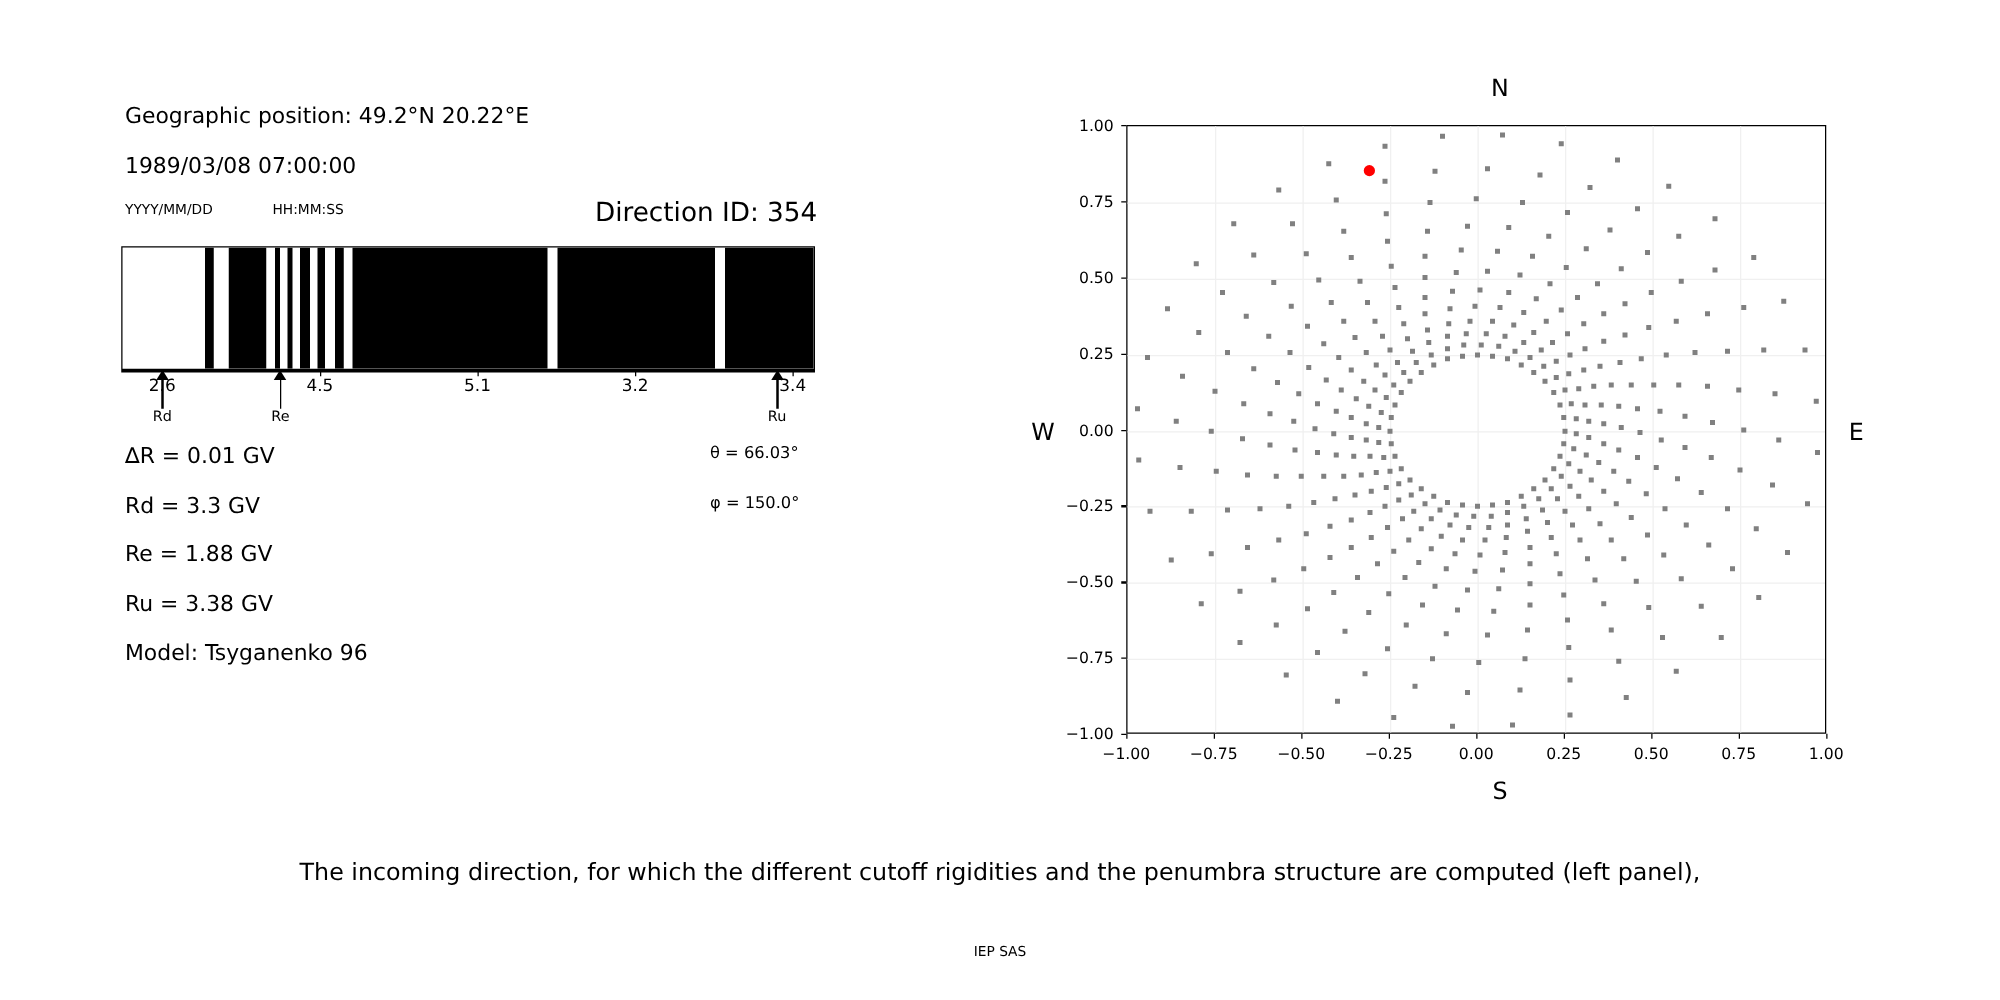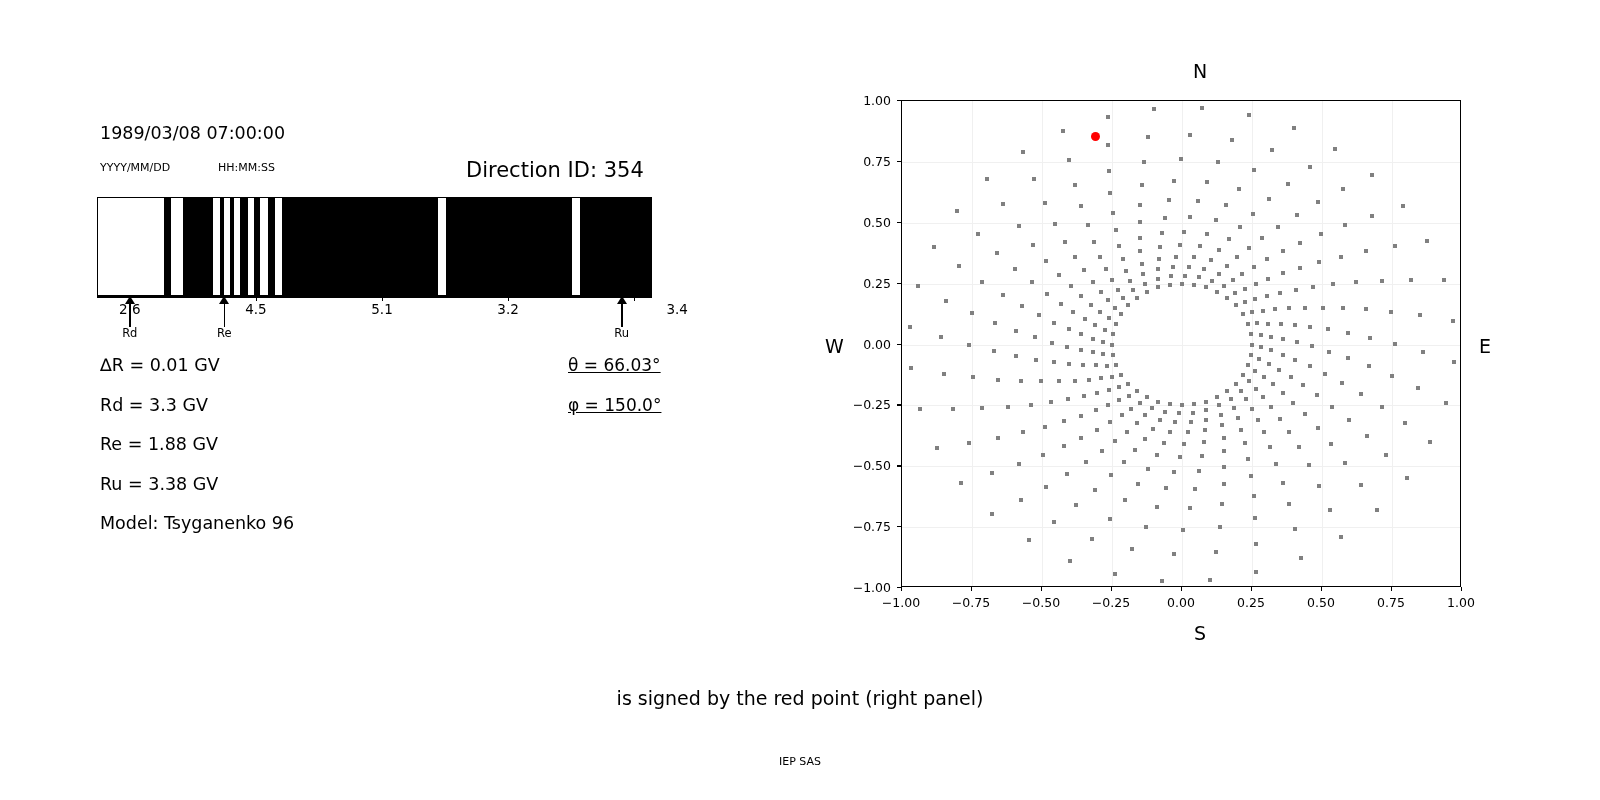--- a/index.html
+++ b/index.html
@@ -6,41 +6,41 @@
   body{width:1600px;height:800px;position:relative;overflow:hidden;
        font-family:"DejaVu Sans","Liberation Sans",sans-serif;color:#000;}
 
   
   #left-panel{position:absolute;left:0;top:0;width:800px;height:660px;}
 
   .txt-geo{position:absolute;left:100px;top:83px;font-size:17.5px;white-space:nowrap;}
   .txt-date{position:absolute;left:100px;top:123px;font-size:17.5px;white-space:nowrap;}
   .txt-fmt1{position:absolute;left:100px;top:161px;font-size:11px;white-space:nowrap;}
   .txt-fmt2{position:absolute;left:218px;top:161px;font-size:11px;white-space:nowrap;}
-  .txt-dirid{position:absolute;left:466px;top:158px;font-size:21px;white-space:nowrap;}
+  .txt-dirid{position:absolute;left:476px;top:158px;font-size:21px;white-space:nowrap;}
 
   
   #penumbra-wrap{position:absolute;left:97px;top:197px;width:555px;height:99px;}
   #penumbra-bar{position:absolute;left:0;top:0;width:100%;height:100%;
       background:#ffffff;border:1px solid #000;box-sizing:border-box;overflow:hidden;}
   .band{position:absolute;top:0;height:100%;background:#000000;}
 
   
   #rig-axis{position:absolute;left:97px;top:296px;width:555px;height:2px;background:#000;}
   .rtick{position:absolute;top:296px;width:1px;height:5px;background:#000;}
   .rlab{position:absolute;top:301px;font-size:13.5px;transform:translateX(-50%);white-space:nowrap;}
 
   .arrow{position:absolute;width:10px;}
   .arrow .shaft{position:absolute;left:4.5px;top:5px;width:1.4px;height:26px;background:#000;}
   .arrow .head{position:absolute;left:0px;top:0px;width:0;height:0;
       border-left:5px solid transparent;border-right:5px solid transparent;border-bottom:8px solid #000;}
   .arrow .alab{position:absolute;top:30px;left:50%;transform:translateX(-50%);font-size:11.5px;white-space:nowrap;}
 
   .pl{position:absolute;font-size:17.5px;white-space:nowrap;}
-  .pr{position:absolute;font-size:17px;white-space:nowrap;text-decoration:underline;}
+  .pr{position:absolute;font-size:13px;white-space:nowrap;}
 
   
   #right-panel{position:absolute;left:800px;top:0;width:800px;height:660px;}
   #plot-frame{position:absolute;left:101px;top:100px;width:560px;height:487px;
       border:1.3px solid #000;box-sizing:border-box;background:#fff;}
   .gridline-v{position:absolute;top:0;width:1px;height:100%;background:#f0f0f0;}
   .gridline-h{position:absolute;left:0;height:1px;width:100%;background:#f0f0f0;}
   .pt{position:absolute;width:4px;height:4px;background:#808080;}
   #red-point{position:absolute;width:9px;height:9px;border-radius:50%;background:#ff0000;}
 
@@ -57,20 +57,21 @@
   
   #caption{position:absolute;left:0;top:682px;width:1600px;text-align:center;
       font-size:19px;line-height:32px;}
   #footer{position:absolute;left:0;top:755px;width:1600px;text-align:center;font-size:11px;}
 </style>
 </head>
 <body>
 
 <div id="left-panel">
 
+  <div class="txt-geo">Geographic position: 49.2°N 20.22°E</div>
   <div class="txt-date">1989/03/08 07:00:00</div>
   <div class="txt-fmt1">YYYY/MM/DD</div>
   <div class="txt-fmt2">HH:MM:SS</div>
   <div class="txt-dirid">Direction ID: 354</div>
 
   <div id="penumbra-wrap">
     <div id="penumbra-bar">
         <div class="band" style="left: 65.5781px; width: 7.5667px;"></div>
         <div class="band" style="left: 85.1254px; width: 30.2668px;"></div>
         <div class="band" style="left: 121.698px; width: 4.41391px;"></div>
@@ -87,21 +88,21 @@
   <div id="rig-axis-ticks">
       <div class="rtick" style="left: 129.789px;"></div>
       <div class="rlab" style="left: 129.789px;">2.6</div>
       <div class="rtick" style="left: 255.901px;"></div>
       <div class="rlab" style="left: 255.901px;">4.5</div>
       <div class="rtick" style="left: 382.013px;"></div>
       <div class="rlab" style="left: 382.013px;">5.1</div>
       <div class="rtick" style="left: 508.124px;"></div>
       <div class="rlab" style="left: 508.124px;">3.2</div>
       <div class="rtick" style="left: 634.236px;"></div>
-      <div class="rlab" style="left: 634.236px; margin-left: 43px;">3.4</div>
+      <div class="rlab" style="left: 634.236px;">3.4</div>
     </div>
   <div id="rig-markers">
       <div class="arrow" style="left: 124.789px; top: 296px;">
         <div class="head"></div>
         <div class="shaft"></div>
         <div class="alab">Rd</div>
       </div>
       <div class="arrow" style="left: 219.373px; top: 296px;">
         <div class="head"></div>
         <div class="shaft"></div>
@@ -616,15 +617,15 @@
       <div class="xtick" style="left: 521px; top: 587px;"></div>
       <div class="xlab" style="left: 521px; top: 595px;">0.50</div>
       <div class="xtick" style="left: 591px; top: 587px;"></div>
       <div class="xlab" style="left: 591px; top: 595px;">0.75</div>
       <div class="xtick" style="left: 661px; top: 587px;"></div>
       <div class="xlab" style="left: 661px; top: 595px;">1.00</div>
     </div>
 </div>
 
 <div id="caption">
-  <div>is signed by the red point (right panel)</div>
+  <div>The incoming direction, for which the different cutoff rigidities and the penumbra structure are computed (left panel),</div>
 </div>
 <div id="footer">IEP SAS</div>
 
 </body></html>

